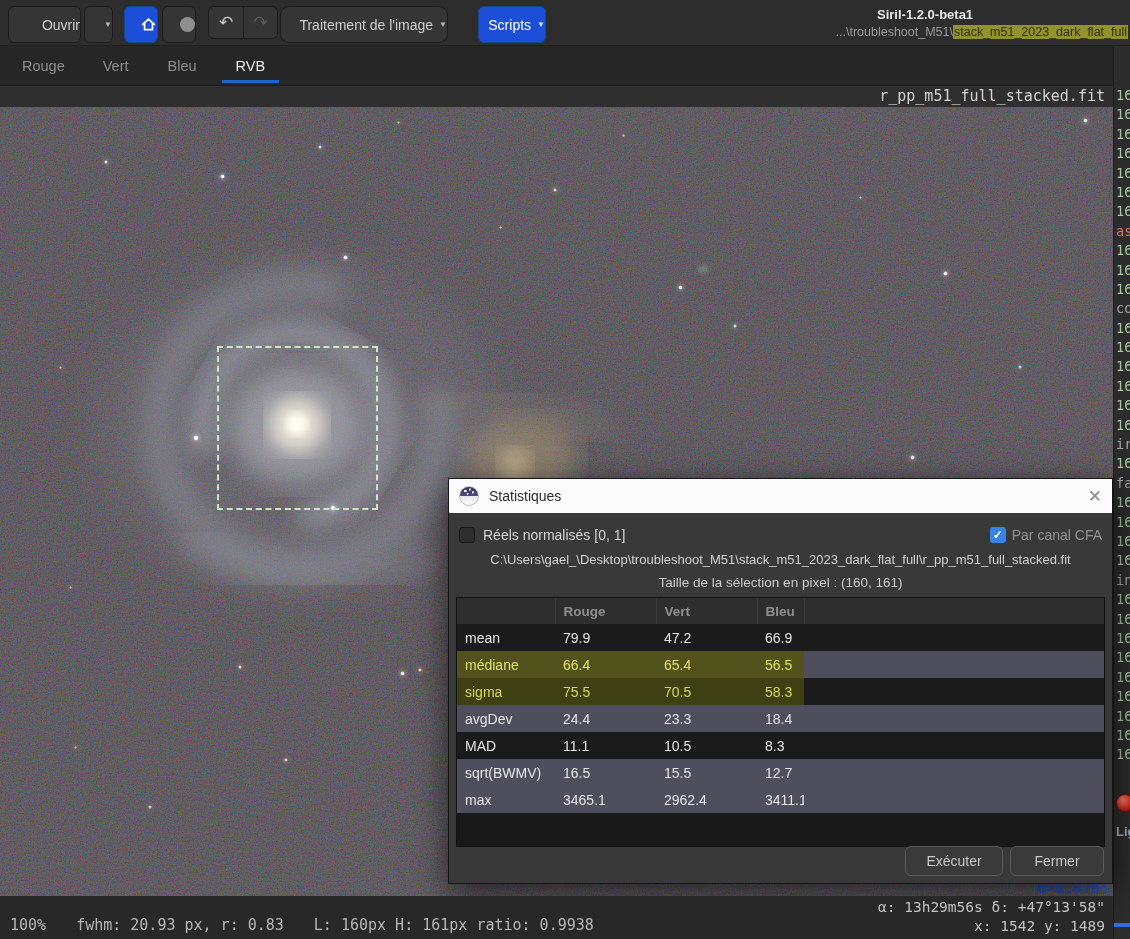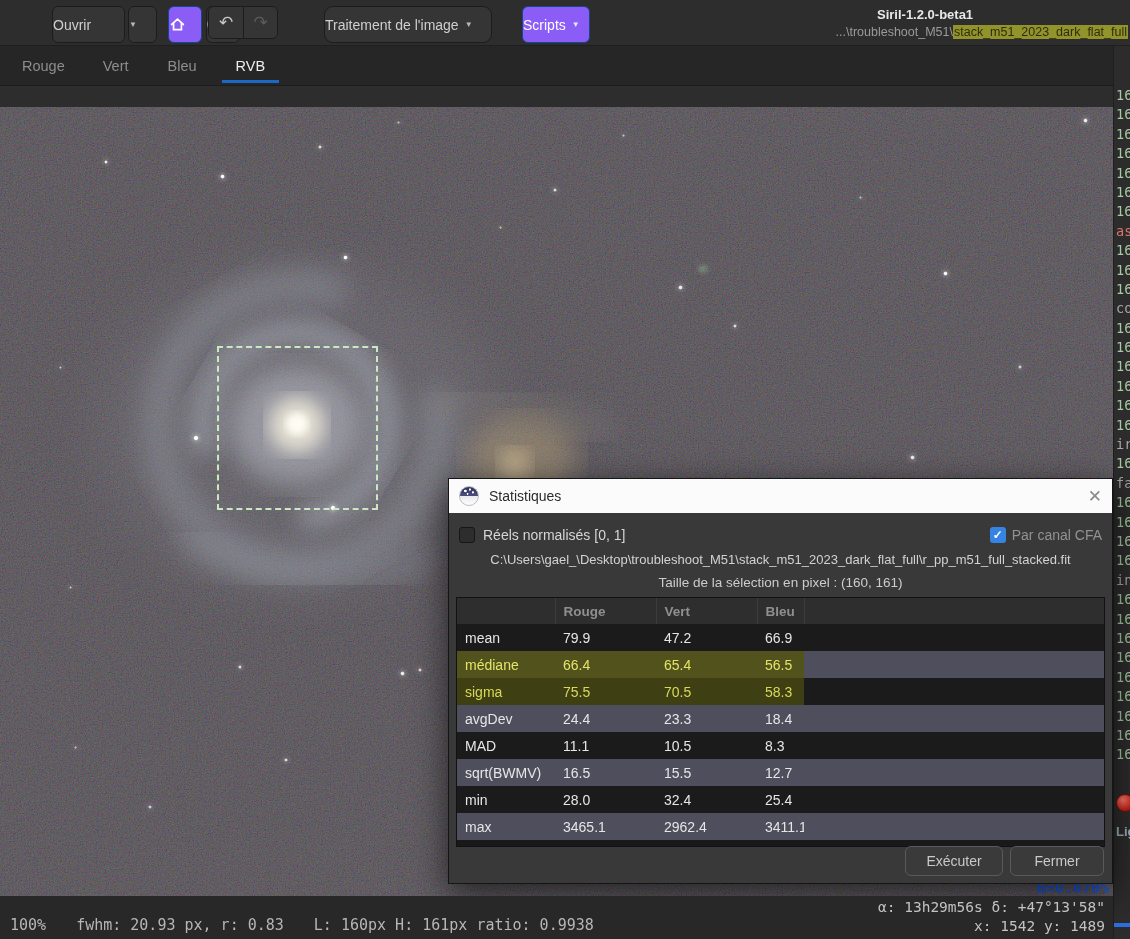--- a/index.html
+++ b/index.html
@@ -5,23 +5,23 @@
   * { margin:0; padding:0; box-sizing:border-box; }
   html,body { width:1130px; height:939px; background:#1e1e1e; overflow:hidden;
               font-family:"Liberation Sans", sans-serif; }
   .window { position:relative; width:1130px; height:939px; background:#2d2d2d; }
 
   
   .headerbar { position:absolute; left:0; top:0; width:1130px; height:46px;
                background:#2d2d2d; border-bottom:1px solid #1f1f1f; }
   .tbtn { position:absolute; top:6px; height:37px; background:#353535;
           border:1px solid #1c1c1c; border-radius:6px; color:#cfcfcf;
-          font-size:14px; display:flex; align-items:center; justify-content:flex-start;
-          cursor:default;margin-left:44px; }
-  .tbtn.blue { background:#8b5cf6; border-color:#134a8e; color:#ffffff; }
+          font-size:14px; display:flex; align-items:center; justify-content:flex-end;
+          cursor:default; }
+  .tbtn.blue { background:#1d4ed8; border-color:#134a8e; color:#ffffff; }
   .caret { font-size:8px; margin-left:6px; color:#b9b9b9; }
   .tbtn.blue .caret { color:#dce8f7; }
   .undo-group { position:absolute; left:208px; top:6px; height:33px; display:flex;
                 border:1px solid #1c1c1c; border-radius:6px; overflow:hidden; }
   .undo-group .half { width:34px; height:100%; background:#353535; display:flex;
                       align-items:center; justify-content:center; font-size:17px; }
   .undo-group .half + .half { border-left:1px solid #1c1c1c; }
   .grey-dot { width:15px; height:15px; border-radius:50%; background:#8f8f8f; }
   .app-title { position:absolute; left:877px; top:7px; color:#e8e8e8; font-size:13px;
                font-weight:bold; white-space:nowrap; }
@@ -184,20 +184,21 @@
       <span>Vert</span>
     </div>
     <div class="tab" style="margin-left:27px;">
       <span>Bleu</span>
     </div>
     <div class="tab active" style="margin-left:27px;">
       <span>RVB</span>
     </div>
   </div>
 
+  <div class="filestrip">r_pp_m51_full_stacked.fit</div>
 
   <div class="viewport">
     <svg class="sky" width="1113" height="789">
       <defs>
         <filter id="noiseF" x="0" y="0" width="100%" height="100%">
           <feTurbulence type="fractalNoise" baseFrequency="0.75" numOctaves="2" seed="7" stitchTiles="stitch"></feTurbulence>
           <feColorMatrix type="saturate" values="1.6"></feColorMatrix>
           <feComponentTransfer>
             <feFuncR type="linear" slope="0.55" intercept="0.02"></feFuncR>
             <feFuncG type="linear" slope="0.50" intercept="0.02"></feFuncG>
@@ -387,27 +388,20 @@
             <td>8.3</td>
               <td></td>
           </tr>
           <tr class="r-slate">
             <td>sqrt(BWMV)</td>
             <td>16.5</td>
             <td>15.5</td>
             <td>12.7</td>
               <td></td>
           </tr>
-          <tr class="r-dark">
-            <td>min</td>
-            <td>28.0</td>
-            <td>32.4</td>
-            <td>25.4</td>
-              <td></td>
-          </tr>
           <tr class="r-slate">
             <td>max</td>
             <td>3465.1</td>
             <td>2962.4</td>
             <td>3411.1</td>
               <td></td>
           </tr>
         </tbody>
       </table>
     </div>

